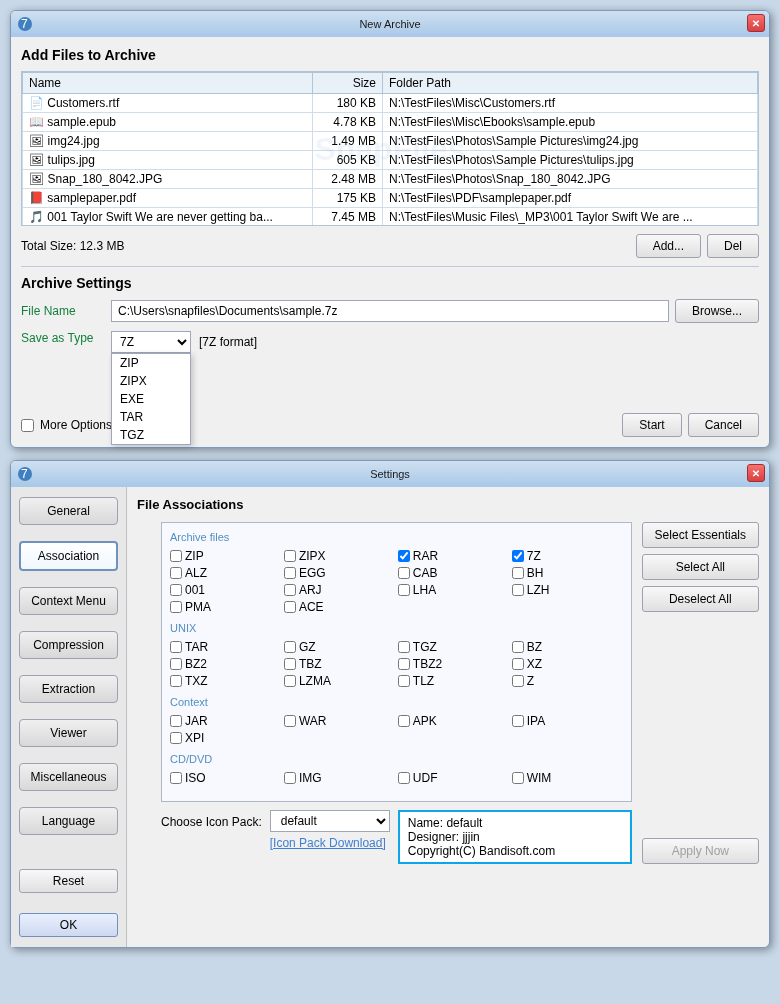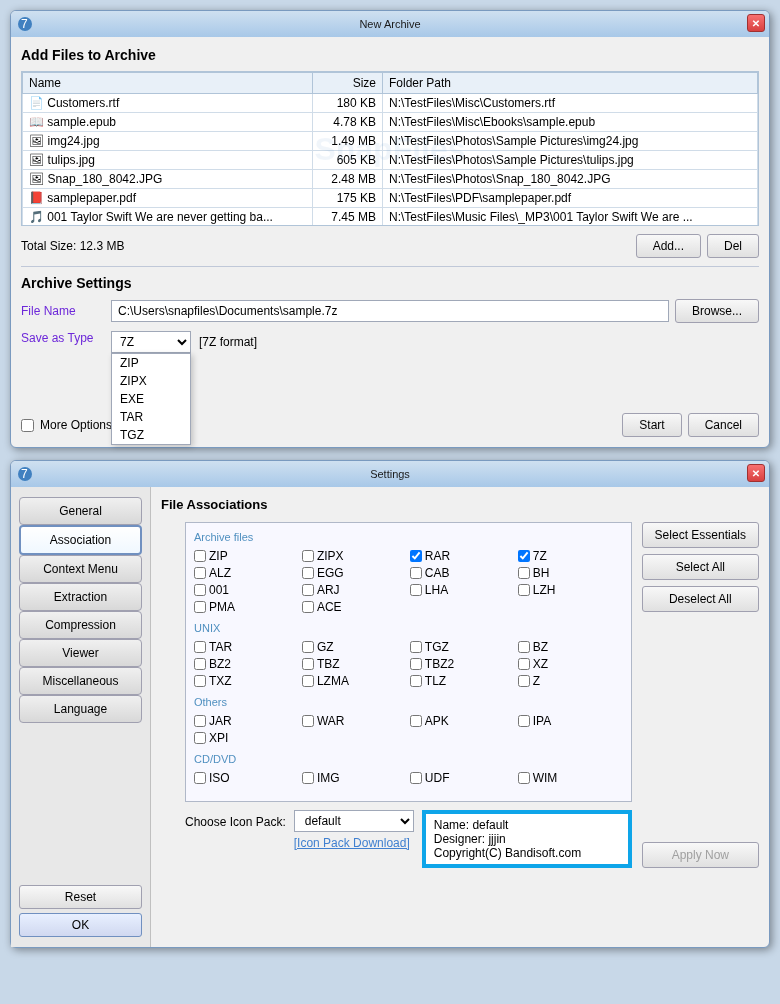--- a/index.html
+++ b/index.html
@@ -58,21 +58,21 @@
     .btn {
       background: linear-gradient(to bottom, #f8f8f8, #e0e0e0);
       border: 1px solid #a0a0b0;
       border-radius: 3px;
       padding: 4px 16px;
       cursor: pointer;
       font-size: 12px;
     }
 
     .settings-row { display: flex; align-items: center; margin-bottom: 8px; }
-    .settings-label { width: 90px; color: #6d28d9; }
+    .settings-label { width: 90px; color: #15803d; }
     .text-input {
       border: 1px solid #a0a8b8;
       background: white;
       padding: 3px 6px;
       flex: 1;
       font-size: 12px;
     }
     .dropdown {
       border: 1px solid #a0a8b8;
       background: white;
@@ -142,21 +142,21 @@
       cursor: default;
     }
     .icon-pack-select {
       border: 1px solid #a0a8b8;
       background: white;
       padding: 2px 6px;
       font-size: 12px;
       width: 120px;
     }
     .icon-pack-info {
-      border: 4px solid #0ea5e9;
+      border: 2px solid #0ea5e9;
       background: white;
       padding: 4px 8px;
       flex: 1;
       font-size: 11px;
       min-height: 50px;
     }
     .icon-pack-download { color: #4080d0; text-decoration: underline; cursor: pointer; font-size: 12px; }
 
     .settings-main-layout { display: flex; }
     .settings-content-area { flex: 1; }
@@ -290,26 +290,26 @@
           <circle cx="8" cy="8" r="7" fill="#4080c0"></circle>
           <text x="4" y="12" font-size="9" fill="white">7</text>
         </svg>
     </span>
     <span class="title">Settings</span>
     <div class="close-btn">✕</div>
   </div>
   <div class="window-body" style="padding:0;">
     <div class="settings-main-layout">
 
-      <div class="settings-sidebar" style="display:flex;flex-direction:column;gap:0;width:140px;padding:10px 8px;background:#e8e8e8;border-right:1px solid #c0c0c0;min-height:460px;">
+      <div class="settings-sidebar" style="display:flex;flex-direction:column;gap:16px;width:116px;padding:10px 8px;background:#e8e8e8;border-right:1px solid #c0c0c0;min-height:460px;">
         <button class="sidebar-btn">General</button>
         <button class="sidebar-btn active">Association</button>
         <button class="sidebar-btn">Context Menu</button>
+        <button class="sidebar-btn">Compression</button>
         <button class="sidebar-btn">Extraction</button>
-        <button class="sidebar-btn">Compression</button>
         <button class="sidebar-btn">Viewer</button>
         <button class="sidebar-btn">Miscellaneous</button>
         <button class="sidebar-btn">Language</button>
         <div style="flex:1;"></div>
         <button class="btn" style="width:100%;margin-bottom:4px;">Reset</button>
         <button class="btn" style="width:100%;background:linear-gradient(to bottom,#e8f0ff,#d0d8f0);border-color:#7090c0;">OK</button>
       </div>
 
       <div class="settings-content-area" style="flex:1;padding:10px;">
         <div class="settings-content-title">File Associations</div>
@@ -424,21 +424,21 @@
                   <div class="assoc-item">
                     <input type="checkbox" style="">
                     <span>TLZ</span>
                   </div>
                   <div class="assoc-item">
                     <input type="checkbox" style="">
                     <span>Z</span>
                   </div>
                 </div>
 
-              <div class="assoc-section-title">Others</div>
+              <div class="assoc-section-title">Context</div>
               <div class="assoc-grid" id="others-grid">
                   <div class="assoc-item">
                     <input type="checkbox" style="">
                     <span>JAR</span>
                   </div>
                   <div class="assoc-item">
                     <input type="checkbox" style="">
                     <span>WAR</span>
                   </div>
                   <div class="assoc-item">

